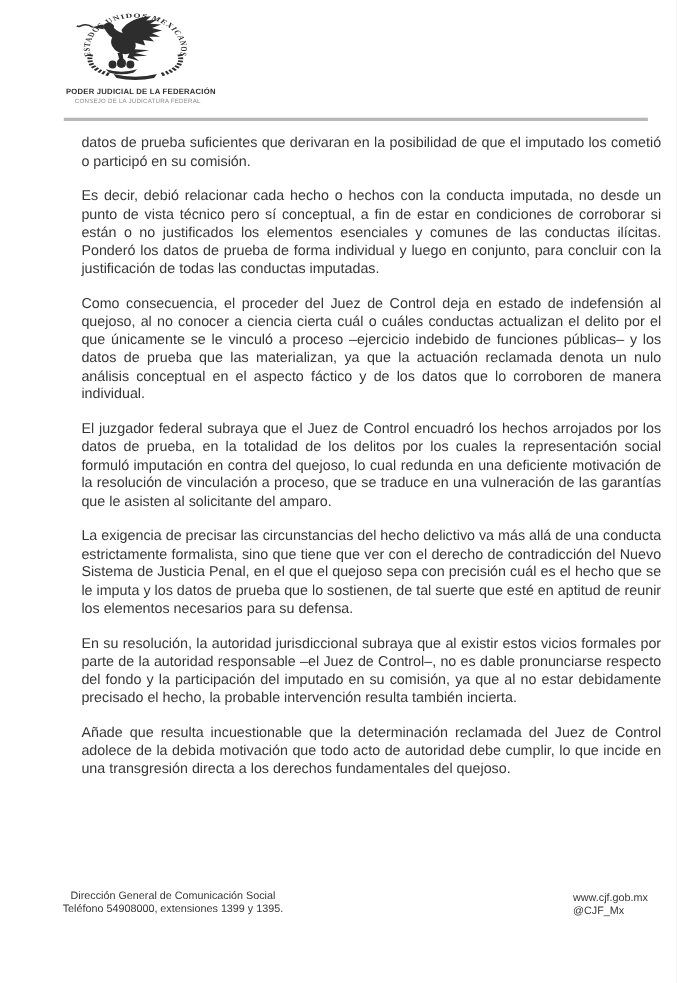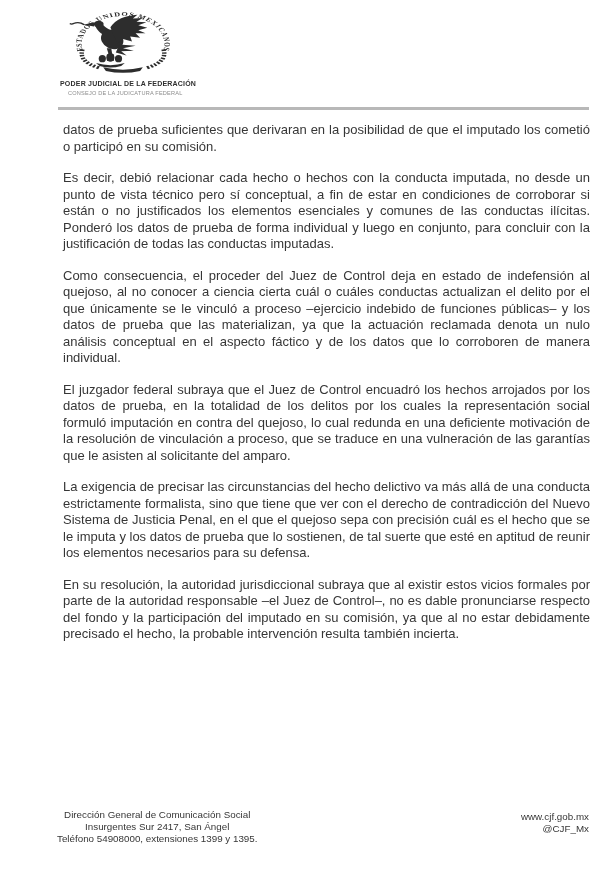--- a/index.html
+++ b/index.html
@@ -23,32 +23,32 @@
   .sub-institution{
     position:absolute;left:68px;top:90px;
     font-size:5.6px;color:#8c8c8c;letter-spacing:.2px;
   }
   .header-rule{
     position:absolute;left:58px;top:107px;width:531px;height:3px;
     background:#b8b8b8;
   }
   
   .doc-body{
-    position:absolute;left:63px;top:122px;width:527px;
+    position:absolute;left:74px;top:122px;width:527px;
     font-size:13px;line-height:16.5px;text-align:justify;color:#363636;
   }
   .doc-body p{margin:0 0 15px 0;}
   
   .footer-left{
     position:absolute;left:57px;top:809px;
     font-size:9.8px;line-height:11.8px;color:#363636;text-align:center;
   }
   .footer-right{
     position:absolute;right:26px;top:811px;
-    font-size:9.8px;line-height:12px;color:#363636;text-align:right;
+    font-size:9.8px;line-height:12px;color:#363636;text-align:left;
   }
 </style>
 </head>
 <body>
 
 <div class="page">
 
   <div>
     <svg class="emblem" viewBox="0 0 120 120" preserveAspectRatio="none" aria-hidden="true">
       <defs>
@@ -96,25 +96,25 @@
     <div class="header-rule"></div>
   </div>
 
   <div class="doc-body">
     <p>datos de prueba suficientes que derivaran en la posibilidad de que el imputado los cometió o participó en su comisión.</p>
     <p>Es decir, debió relacionar cada hecho o hechos con la conducta imputada, no desde un punto de vista técnico pero sí conceptual, a fin de estar en condiciones de corroborar si están o no justificados los elementos esenciales y comunes de las conductas ilícitas. Ponderó los datos de prueba de forma individual y luego en conjunto, para concluir con la justificación de todas las conductas imputadas.</p>
     <p>Como consecuencia, el proceder del Juez de Control deja en estado de indefensión al quejoso, al no conocer a ciencia cierta cuál o cuáles conductas actualizan el delito por el que únicamente se le vinculó a proceso –ejercicio indebido de funciones públicas– y los datos de prueba que las materializan, ya que la actuación reclamada denota un nulo análisis conceptual en el aspecto fáctico y de los datos que lo corroboren de manera individual.</p>
     <p>El juzgador federal subraya que el Juez de Control encuadró los hechos arrojados por los datos de prueba, en la totalidad de los delitos por los cuales la representación social formuló imputación en contra del quejoso, lo cual redunda en una deficiente motivación de la resolución de vinculación a proceso, que se traduce en una vulneración de las garantías que le asisten al solicitante del amparo.</p>
     <p>La exigencia de precisar las circunstancias del hecho delictivo va más allá de una conducta estrictamente formalista, sino que tiene que ver con el derecho de contradicción del Nuevo Sistema de Justicia Penal, en el que el quejoso sepa con precisión cuál es el hecho que se le imputa y los datos de prueba que lo sostienen, de tal suerte que esté en aptitud de reunir los elementos necesarios para su defensa.</p>
     <p>En su resolución, la autoridad jurisdiccional subraya que al existir estos vicios formales por parte de la autoridad responsable –el Juez de Control–, no es dable pronunciarse respecto del fondo y la participación del imputado en su comisión, ya que al no estar debidamente precisado el hecho, la probable intervención resulta también incierta.</p>
+    <p>Añade que resulta incuestionable que la determinación reclamada del Juez de Control adolece de la debida motivación que todo acto de autoridad debe cumplir, lo que incide en una transgresión directa a los derechos fundamentales del quejoso.</p>
   </div>
 
   <div class="footer-left">
     <div>Dirección General de Comunicación Social</div>
-    <div>Insurgentes Sur 2417, San Ángel</div>
     <div>Teléfono 54908000, extensiones 1399 y 1395.</div>
   </div>
 
   <div class="footer-right">
     <div>www.cjf.gob.mx</div>
     <div>@CJF_Mx</div>
   </div>
 
 </div>
 

